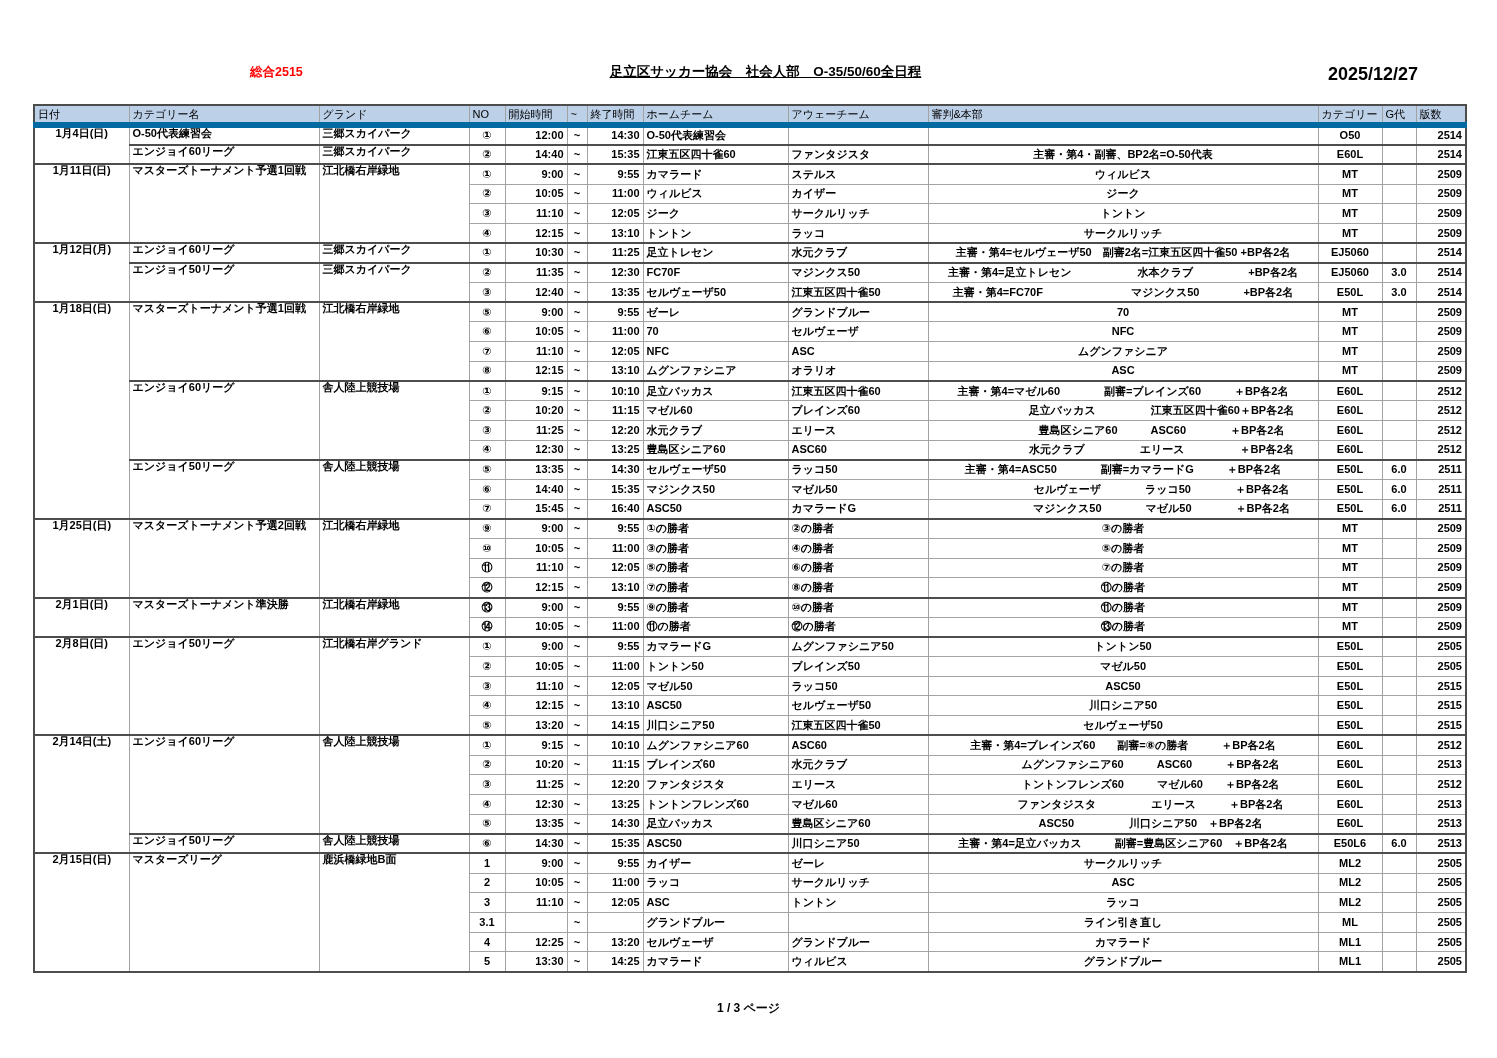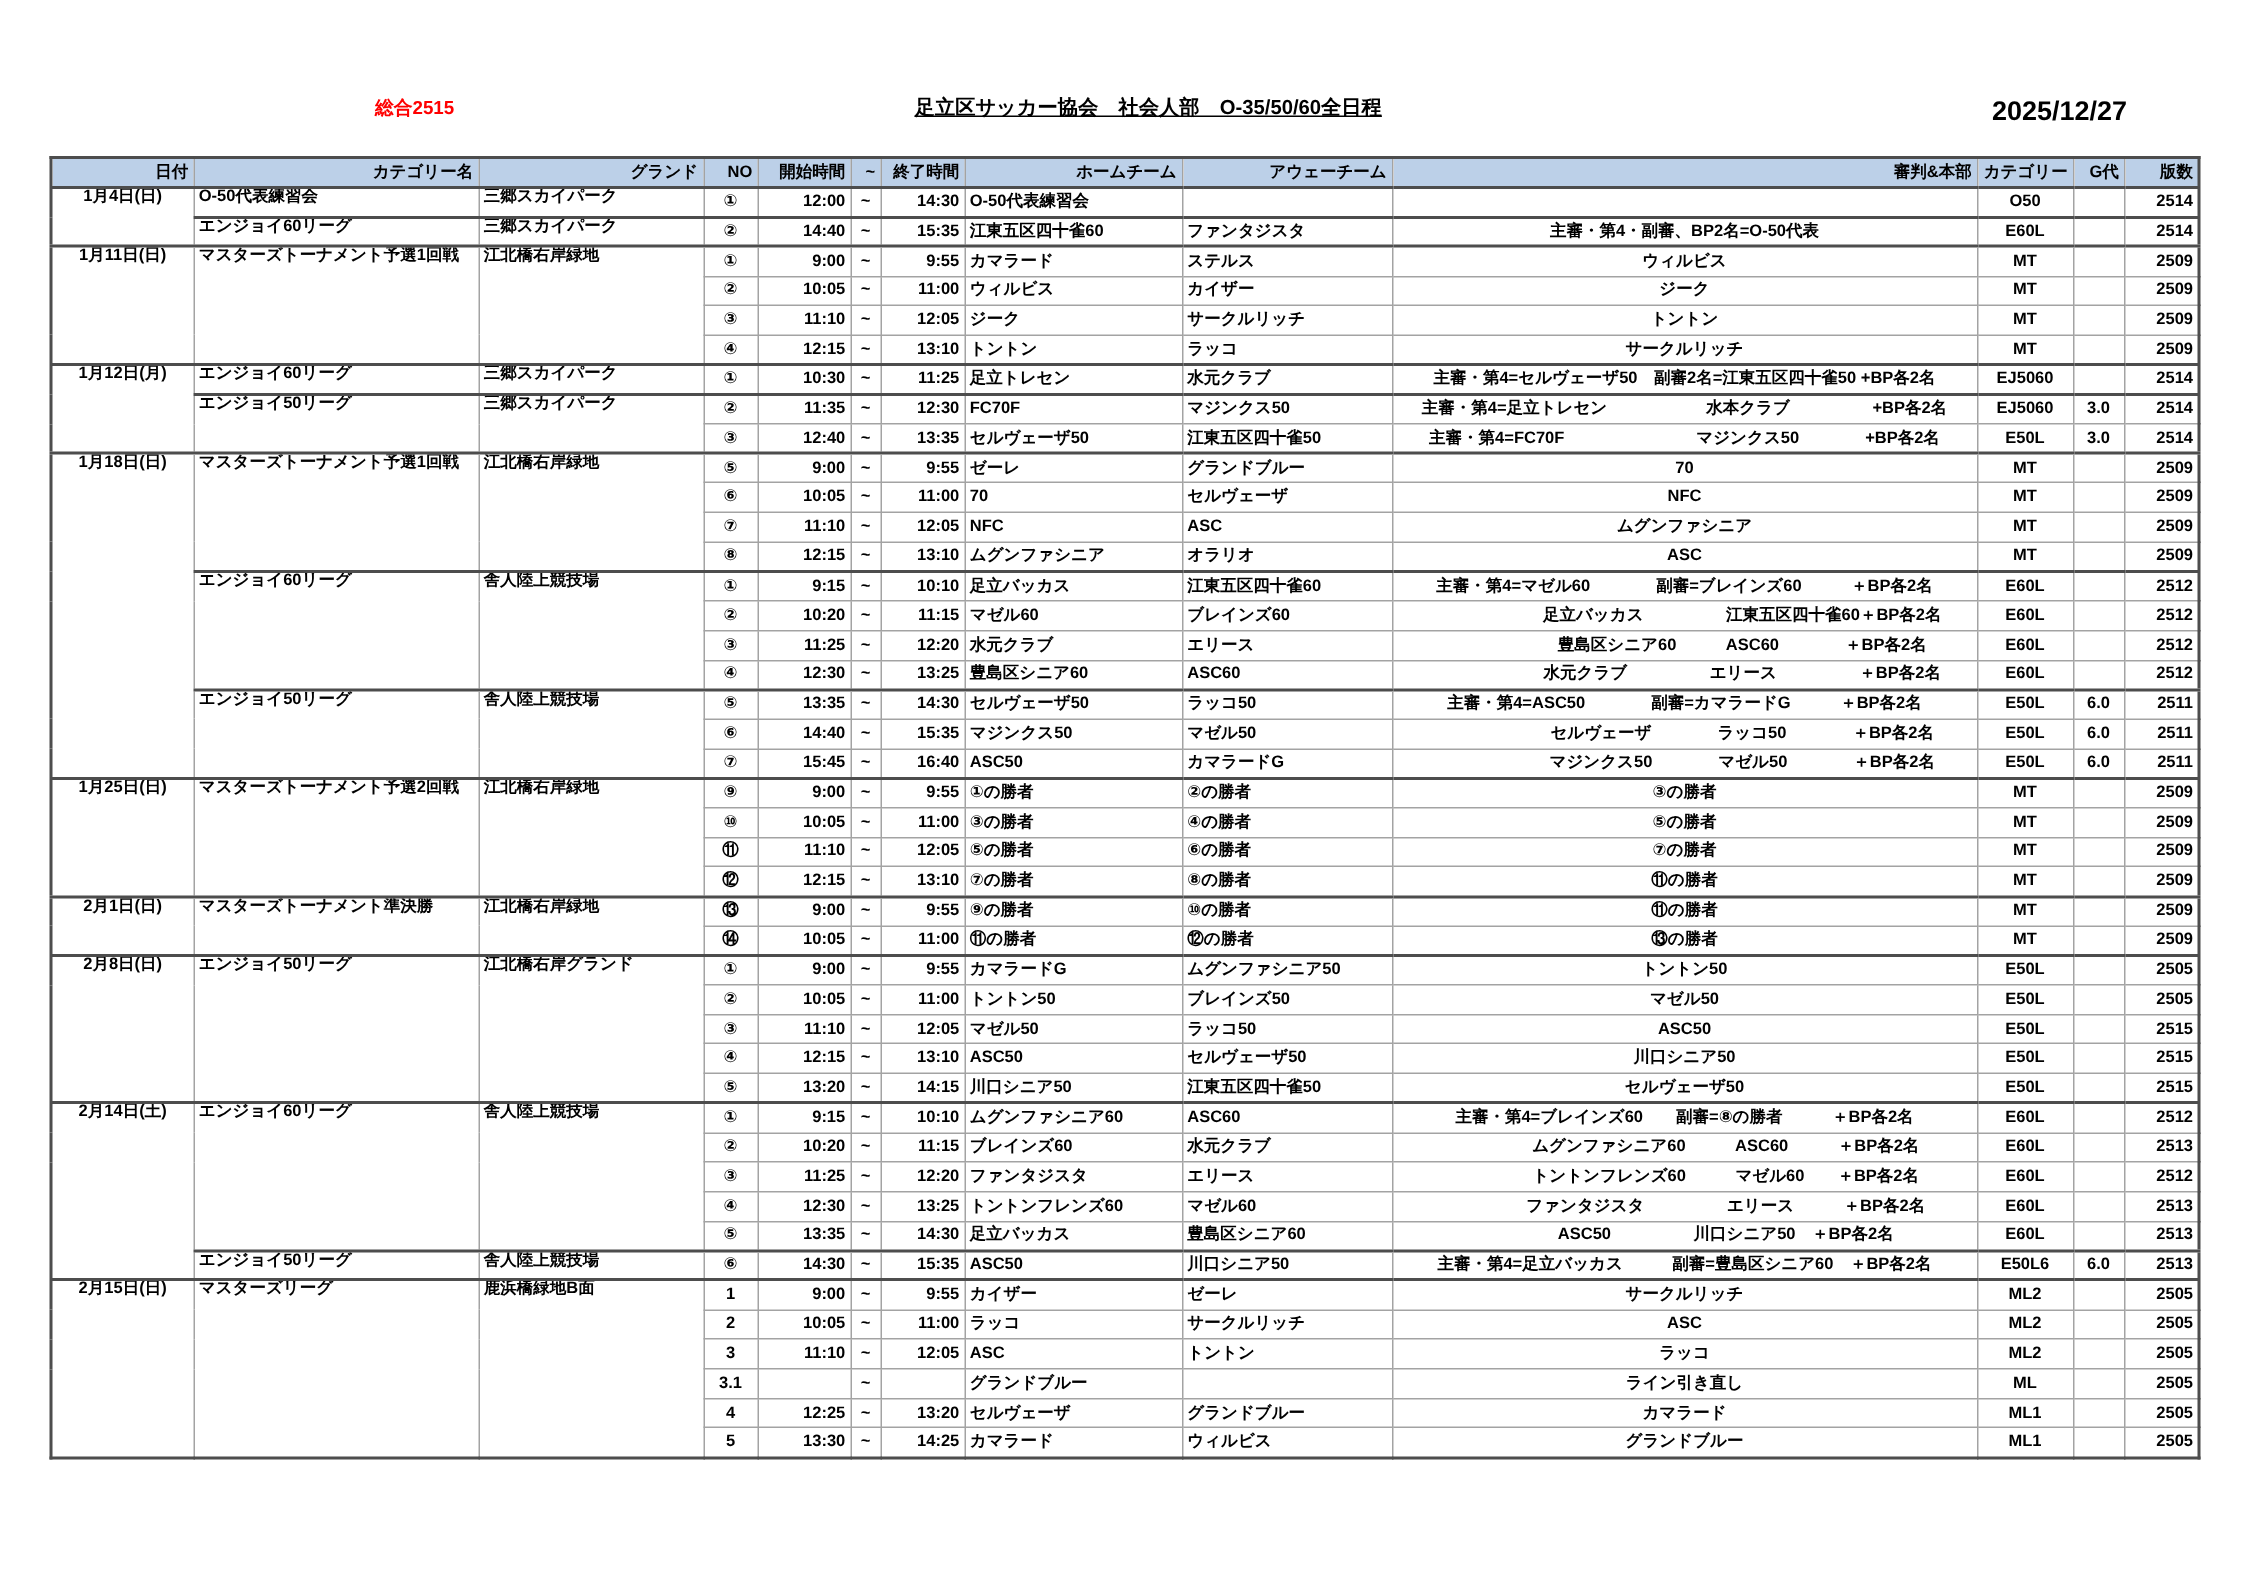--- a/index.html
+++ b/index.html
@@ -33,22 +33,22 @@
     font-size:11px;font-weight:bold;line-height:1;
     border:2px solid var(--group-line);
   }
   .sched th,.sched td{
     border:1px solid var(--grid-line);
     padding:0 3px;overflow:hidden;white-space:nowrap;
   }
   .sched thead tr{height:20px;}
   .sched tbody tr{height:19.7px;}
   .sched thead th{
-    background:var(--header-bg);text-align:right;font-weight:bold;
-    border-bottom:1px solid #0369a1;
+    background:var(--header-bg);text-align:left;font-weight:normal;
+    border-bottom:6px solid #0369a1;
   }
   tr.date-start td{border-top:2px solid var(--group-line);}
   tr.cat-start td{border-top:2px solid var(--group-line);}
   .c-date{text-align:center;vertical-align:top;}
   .c-cat{text-align:left;vertical-align:top;}
   .c-ground{text-align:left;vertical-align:top;}
   .c-no{text-align:center;}
   .c-start,.c-end{text-align:right;padding-right:6px;}
   .c-tilde{text-align:center;padding:0;}
   .c-home,.c-away{text-align:left;}
@@ -657,14 +657,15 @@
           <td class="c-home">カマラード</td>
           <td class="c-away">ウィルビス</td>
           <td class="c-ref">グランドブルー</td>
           <td class="c-code">ML1</td>
           <td class="c-g"></td>
           <td class="c-ver">2505</td>
         </tr>
       </tbody>
   </table>
 
+  <div class="page-footer">1 / 3 ページ</div>
 
 </div>
 
 </body></html>

